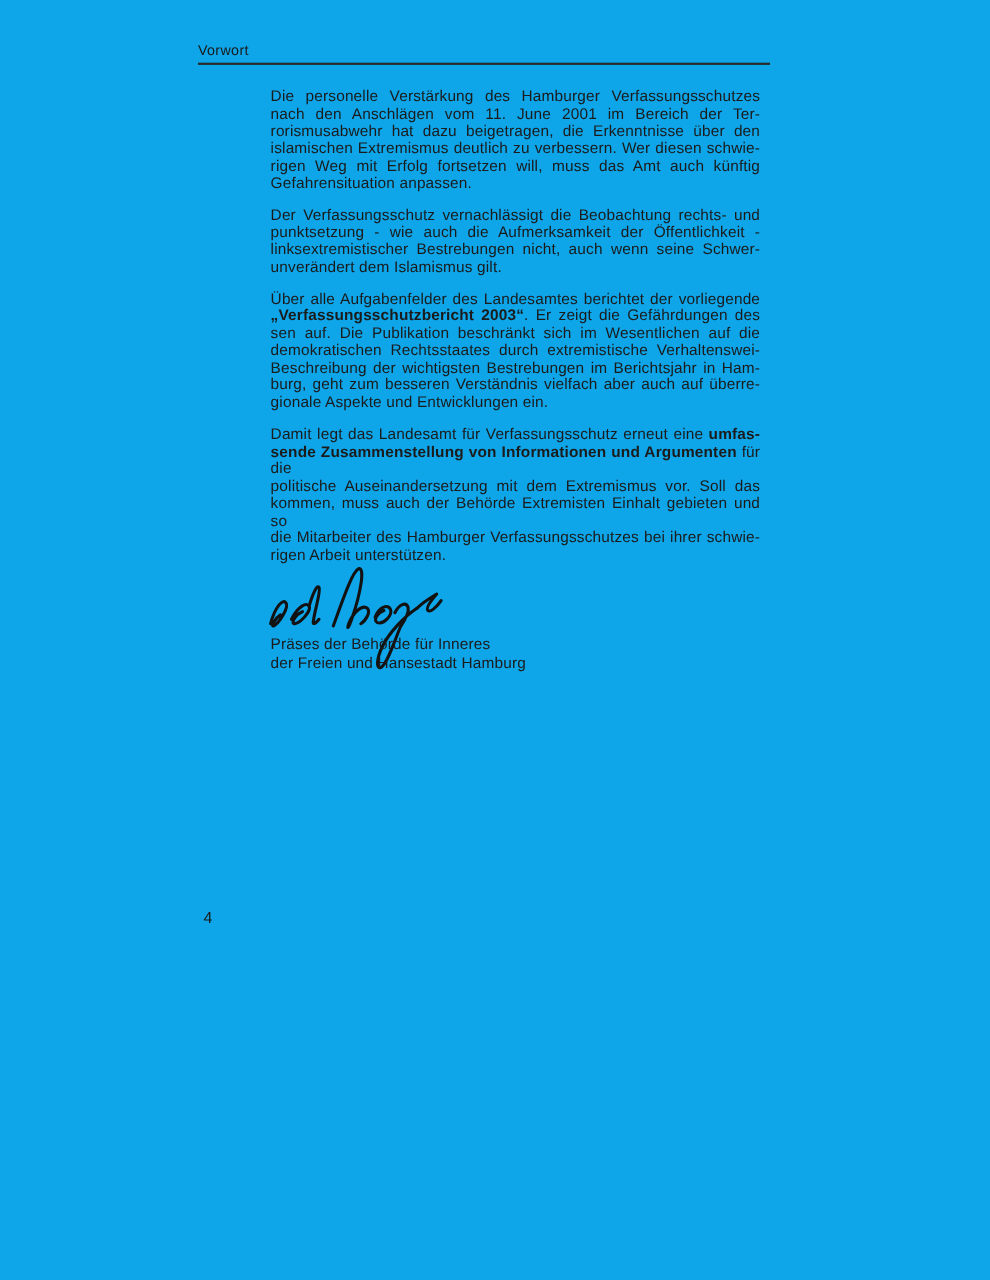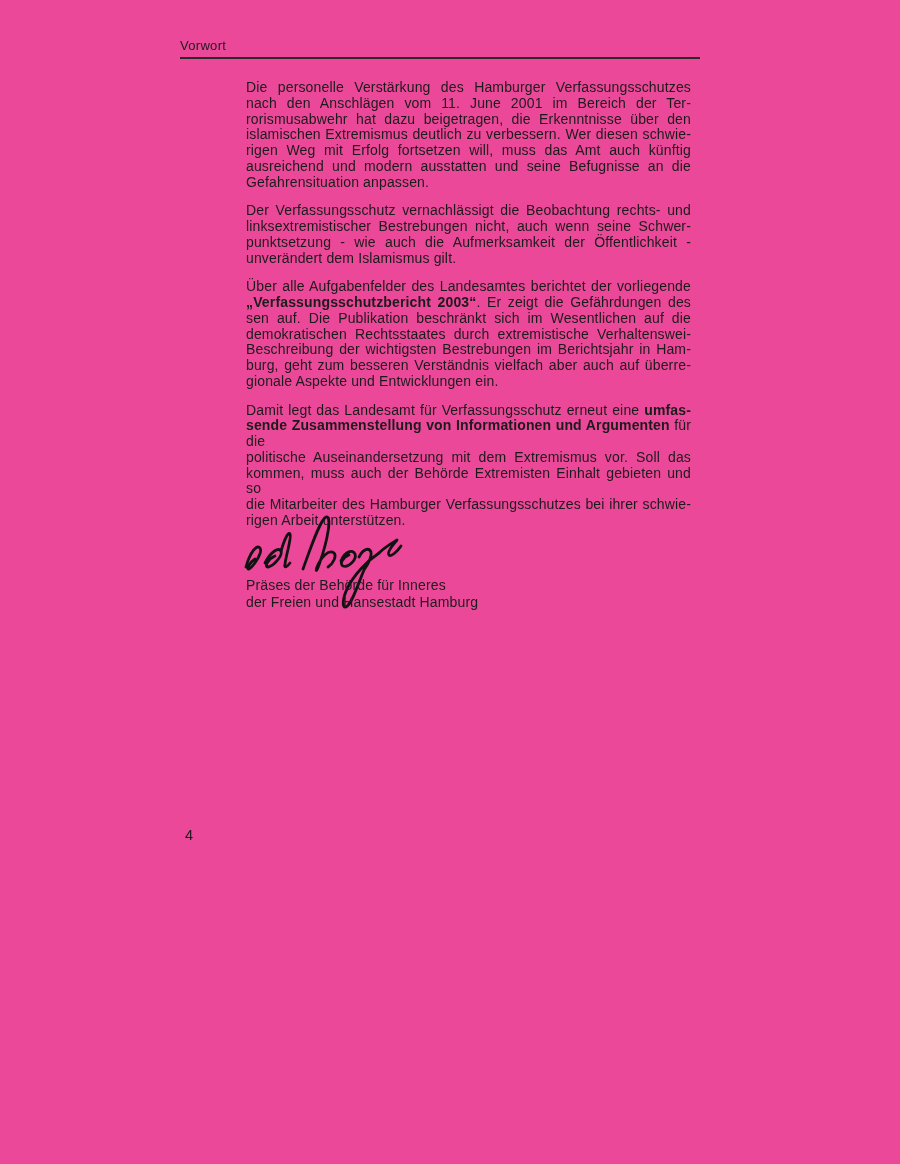--- a/index.html
+++ b/index.html
@@ -1,20 +1,20 @@
 <!DOCTYPE html>
 <html><head>
 <meta charset="utf-8">
 <style>
   html, body { margin: 0; padding: 0; background: #ffffff; }
   .page {
     position: relative;
     width: 900px;
     height: 1164px;
-    background: #ec4899;
+    background: #0ea5e9;
     font-family: "Liberation Sans", sans-serif;
     color: #1b1b1b;
     overflow: hidden;
   }
   .header {
     position: absolute;
     left: 180px;
     top: 38px;
     width: 520px;
   }
@@ -79,27 +79,26 @@
     <div class="header-rule"></div>
   </div>
 
   <div class="content" id="body-paragraphs">
       <div class="para">
         <div class="line"><span>Die personelle Verstärkung des Hamburger Verfassungsschutzes</span></div>
         <div class="line"><span>nach den Anschlägen vom 11. June 2001 im Bereich der Ter-</span></div>
         <div class="line"><span>rorismusabwehr hat dazu beigetragen, die Erkenntnisse über den</span></div>
         <div class="line"><span>islamischen Extremismus deutlich zu verbessern. Wer diesen schwie-</span></div>
         <div class="line"><span>rigen Weg mit Erfolg fortsetzen will, muss das Amt auch künftig</span></div>
-        <div class="line"><span>ausreichend und modern ausstatten und seine Befugnisse an die</span></div>
         <div class="line last"><span>Gefahrensituation anpassen.</span></div>
       </div>
       <div class="para">
         <div class="line"><span>Der Verfassungsschutz vernachlässigt die Beobachtung rechts- und</span></div>
+        <div class="line"><span>punktsetzung - wie auch die Aufmerksamkeit der Öffentlichkeit -</span></div>
         <div class="line"><span>linksextremistischer Bestrebungen nicht, auch wenn seine Schwer-</span></div>
-        <div class="line"><span>punktsetzung - wie auch die Aufmerksamkeit der Öffentlichkeit -</span></div>
         <div class="line last"><span>unverändert dem Islamismus gilt.</span></div>
       </div>
       <div class="para">
         <div class="line"><span>Über alle Aufgabenfelder des Landesamtes berichtet der vorliegende</span></div>
         <div class="line"><span class="b">„Verfassungsschutzbericht 2003“</span><span>. Er zeigt die Gefährdungen des</span></div>
         <div class="line"><span>sen auf. Die Publikation beschränkt sich im Wesentlichen auf die</span></div>
         <div class="line"><span>demokratischen Rechtsstaates durch extremistische Verhaltenswei-</span></div>
         <div class="line"><span>Beschreibung der wichtigsten Bestrebungen im Berichtsjahr in Ham-</span></div>
         <div class="line"><span>burg, geht zum besseren Verständnis vielfach aber auch auf überre-</span></div>
         <div class="line last"><span>gionale Aspekte und Entwicklungen ein.</span></div>

